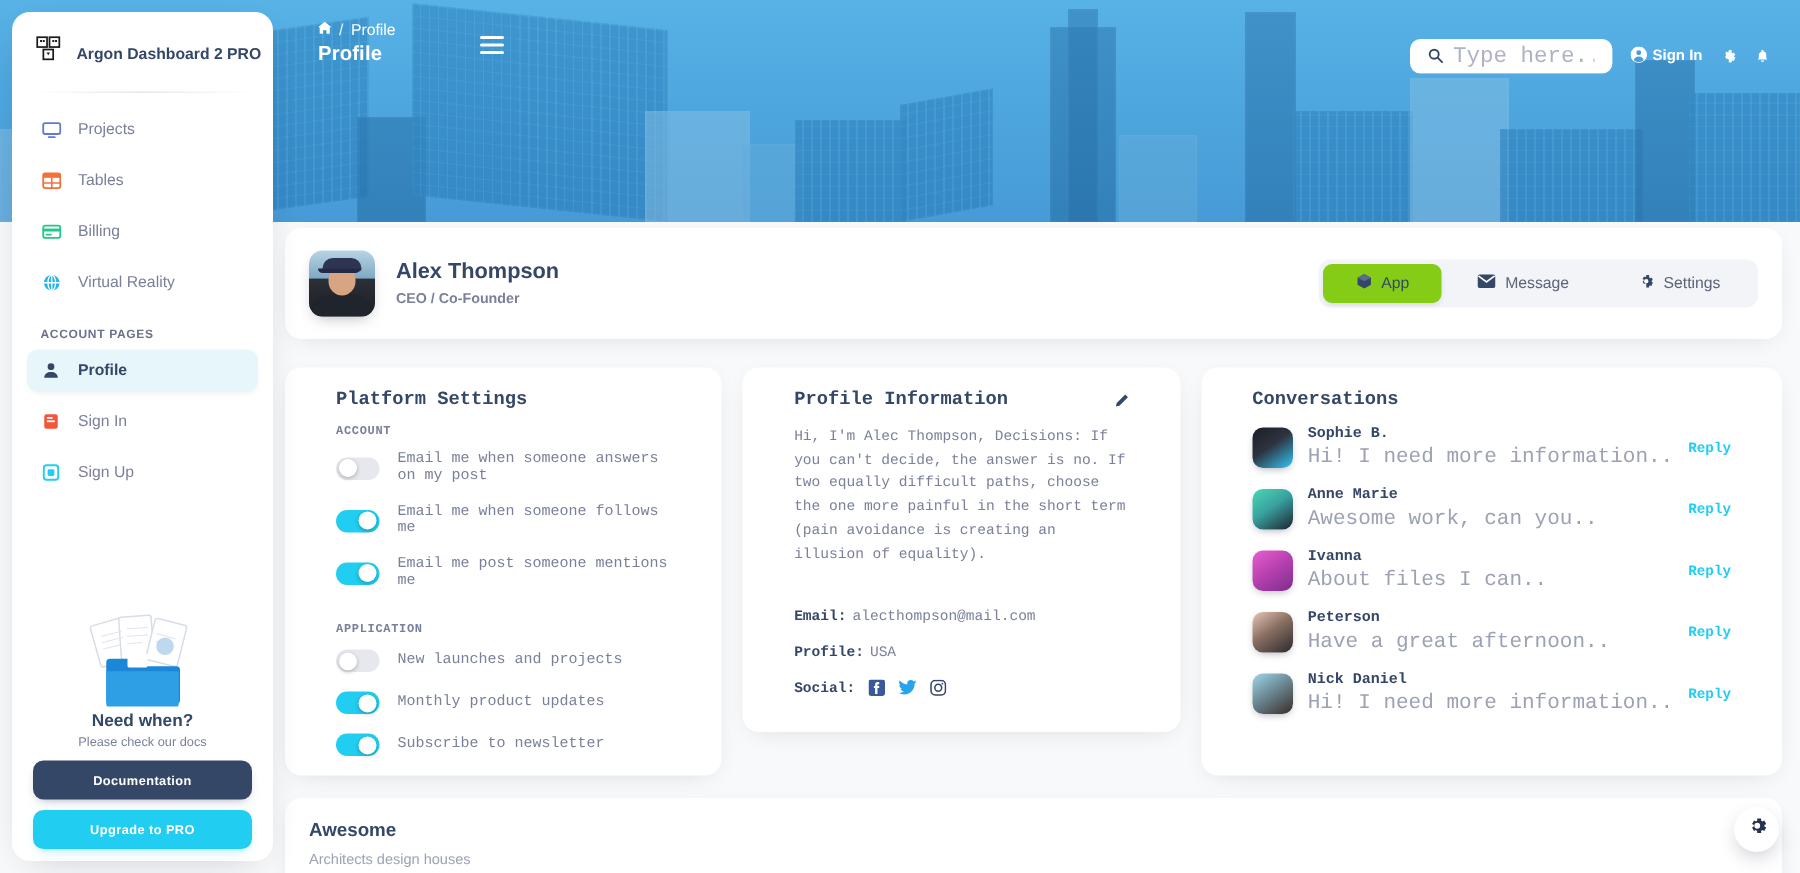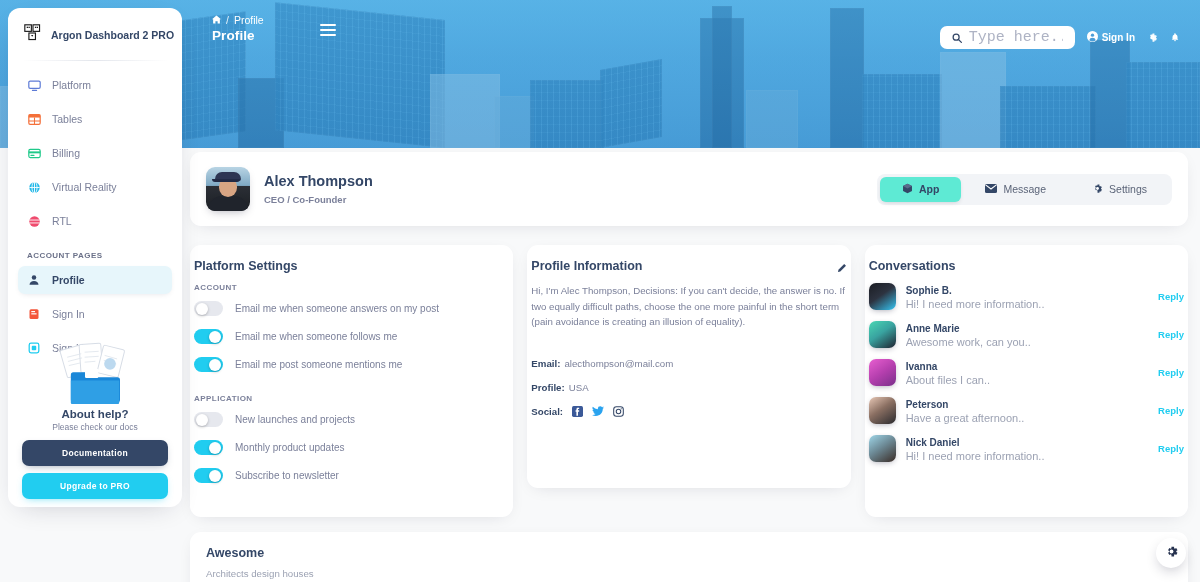--- a/index.html
+++ b/index.html
@@ -62,21 +62,21 @@
   .searchbox input {
     border: none; outline: none; font-size: 15px; color: #7b809a;
     font-family: Liberation Mono, monospace; width: 100%; background: transparent;
   }
   .searchbox input::placeholder { color: #aeb3c4; }
   .signin { display: flex; align-items: center; gap: 4px; color: #fff; font-size: 10px; font-weight: 600; cursor: pointer; }
   .nav-icon { color: #fff; cursor: pointer; display:flex; align-items:center; }
 
   
   .sidebar {
-    position: absolute; left: 8px; top: 8px; width: 174px; height: 499px;
+    position: absolute; left: 8px; top: 8px; width: 174px; height: 566px;
     background: #fff; border-radius: 12px;
     box-shadow: 0 8px 26px -12px rgba(20,20,50,.24);
     z-index: 10; overflow: hidden;
   }
   .brand { display: flex; align-items: center; gap: 9px; padding: 16px 12px 12px 16px; }
   .brand-name { font-size: 10.5px; font-weight: 700; color: #344767; white-space: nowrap; }
   .brand-divider { height:1px; background: linear-gradient(90deg,rgba(255,255,255,0),#e3e6ec,rgba(255,255,255,0)); margin: 2px 14px 6px; }
   .nav { padding: 4px 10px 0; }
   .nav-item {
     display: flex; align-items: center; gap: 11px;
@@ -121,26 +121,26 @@
   .p-role { font-size: 9.5px; font-weight: 700; color: #7b809a; margin-top: 3px; }
   .p-info { margin-left: 14px; }
   .tabs {
     margin-left: auto; display: flex; background: #f2f4f7; border-radius: 8px; padding: 3px;
     gap: 2px;
   }
   .tab {
     display: flex; align-items: center; gap: 6px; padding: 6px 22px;
     border-radius: 6px; font-size: 10.5px; color: #5b6478; cursor: pointer; white-space: nowrap;
   }
-  .tab.active { background: #5eead4; color: #344767; box-shadow: 0 2px 5px -2px rgba(20,20,50,.2); font-weight: 700; }
+  .tab.active { background: #84cc16; color: #344767; box-shadow: 0 2px 5px -2px rgba(20,20,50,.2); font-weight: 400; }
 
   
   .cards-row { position: absolute; left: 190px; right: 12px; top: 245px; display: flex; gap: 14px; }
   .col { flex: 1 1 0; }
-  .card-pad { padding: 14px 4px 16px; }
+  .card-pad { padding: 14px 34px 16px; font-family: Liberation Mono, monospace; }
   .card-title { font-size: 12.5px; font-weight: 700; color: #344767; margin-bottom: 10px; }
 
   .group-label { font-size: 8px; font-weight: 700; letter-spacing: .45px; color: #7b809a; text-transform: uppercase; margin: 6px 0 9px; }
   .switch-row { display: flex; align-items: center; gap: 12px; margin-bottom: 13px; }
   .switch { width: 29px; height: 15px; border-radius: 10px; position: relative; flex: 0 0 29px; cursor: pointer; transition: background .2s; }
   .switch.on { background: #21cdf0; }
   .switch.off { background: #e6e8ee; }
   .switch .knob { position: absolute; top: 1.5px; width: 12px; height: 12px; border-radius: 50%; background: #fff; box-shadow: 0 1px 3px rgba(0,0,0,.25); transition: left .2s; }
   .switch.on .knob { left: 15px; }
   .switch.off .knob { left: 2px; }
@@ -153,21 +153,21 @@
   .field b { color: #344767; font-weight: 700; }
   .field span { color: #7b809a; margin-left: 4px; }
   .social { display: flex; align-items: center; gap: 9px; font-size: 9.7px; }
   .social b { color: #344767; font-weight: 700; }
   .social a { display:flex; align-items:center; cursor: pointer; }
 
   .conv-row { display: flex; align-items: center; gap: 10px; margin-bottom: 11px; }
   .conv-av { width: 27px; height: 27px; border-radius: 7px; flex: 0 0 27px; box-shadow: 0 2px 6px -2px rgba(20,20,50,.4); overflow:hidden; position:relative; }
   .conv-txt { flex: 1 1 auto; min-width: 0; }
   .conv-name { font-size: 10px; font-weight: 700; color: #344767; line-height: 1.3; }
-  .conv-msg { font-size: 11px; color: #9ca2b3; margin-top: 1px; white-space: nowrap; overflow: hidden; text-overflow: ellipsis; }
+  .conv-msg { font-size: 14px; color: #9ca2b3; margin-top: 1px; white-space: nowrap; overflow: hidden; text-overflow: ellipsis; }
   .reply { font-size: 9.5px; font-weight: 700; color: #21cdf0; cursor: pointer; flex: 0 0 auto; }
 
   
   .projects-card { position: absolute; left: 190px; right: 12px; top: 532px; height: 90px; padding: 14px 16px; }
   .proj-sub { font-size: 9.7px; color: #9ca2b3; margin-top: 8px; }
 
   
   .fab {
     position: absolute; right: 14px; bottom: 14px; width: 30px; height: 30px;
     border-radius: 50%; background: #fff; display: flex; align-items: center; justify-content: center;
@@ -275,21 +275,21 @@
     <div class="brand-divider"></div>
 
     <div class="nav">
       <div class="nav-item">
         <span class="nav-ico">
           <svg width="13" height="13" viewBox="0 0 16 16" fill="none" stroke="#5e7bd6" stroke-width="1.5">
               <rect x="1" y="2.5" width="14" height="9" rx="1.6"></rect>
               <line x1="5.5" y1="14" x2="10.5" y2="14" stroke-linecap="round"></line>
             </svg>
         </span>
-        <span>Platform</span>
+        <span>Projects</span>
       </div>
       <div class="nav-item">
         <span class="nav-ico">
           <svg width="13" height="13" viewBox="0 0 16 16">
               <rect x="1" y="2" width="14" height="12" rx="1.6" fill="none" stroke="#f4703a" stroke-width="1.5"></rect>
               <rect x="1" y="2" width="14" height="3.6" fill="#f4703a"></rect>
               <line x1="8" y1="5.6" x2="8" y2="14" stroke="#f4703a" stroke-width="1.3"></line>
               <line x1="1" y1="9.8" x2="15" y2="9.8" stroke="#f4703a" stroke-width="1.3"></line>
             </svg>
         </span>
@@ -307,29 +307,20 @@
       </div>
       <div class="nav-item">
         <span class="nav-ico">
           <svg width="13" height="13" viewBox="0 0 16 16">
               <circle cx="8" cy="8" r="6.4" fill="#21b8e8"></circle>
               <path d="M8 1.6v12.8M1.6 8h12.8" stroke="#fff" stroke-width="1.1"></path>
               <ellipse cx="8" cy="8" rx="3.1" ry="6.4" fill="none" stroke="#fff" stroke-width="1.1"></ellipse>
             </svg>
         </span>
         <span>Virtual Reality</span>
-      </div>
-      <div class="nav-item">
-        <span class="nav-ico">
-          <svg width="13" height="13" viewBox="0 0 16 16">
-              <circle cx="8" cy="8" r="6.4" fill="#ef4b6e"></circle>
-              <path d="M1.8 6.2h12.4M1.8 9.8h12.4" stroke="#fff" stroke-width="1.1"></path>
-            </svg>
-        </span>
-        <span>RTL</span>
       </div>
 
       <div class="sec-title">ACCOUNT PAGES</div>
 
       <div class="nav-item active">
         <span class="nav-ico">
           <svg width="12" height="12" viewBox="0 0 16 16" fill="#344767">
               <circle cx="8" cy="4.6" r="3"></circle>
               <path d="M2 14.4c0-3.2 2.7-5 6-5s6 1.8 6 5z"></path>
             </svg>
@@ -374,21 +365,21 @@
               <line x1="36" y1="24" x2="48" y2="23"></line>
             <line x1="60" y1="16" x2="74" y2="20"></line>
               <line x1="59" y1="22" x2="73" y2="26"></line>
           </g>
           <circle cx="66" cy="26" r="7" fill="#bcd9ef"></circle>
           <path d="M22 36h20l5 6h28a3 3 0 013 3v24a3 3 0 01-3 3H22a3 3 0 01-3-3V39a3 3 0 013-3z" fill="#1a87d8"></path>
           <path d="M19 46h58v26a3 3 0 01-3 3H22a3 3 0 01-3-3z" fill="#2f9fe5"></path>
           <rect x="36" y="32" width="16" height="11" rx="1.5" fill="#fff"></rect>
         </svg>
       </div>
-      <div class="help-title">About help?</div>
+      <div class="help-title">Need when?</div>
       <div class="help-sub">Please check our docs</div>
       <button class="btn-dark">Documentation</button>
       <button class="btn-cyan">Upgrade to PRO</button>
     </div>
   </div>
 
   <div class="card profile-card">
     <div class="avatar">
       <div class="body"></div>
         <div class="face"></div>

